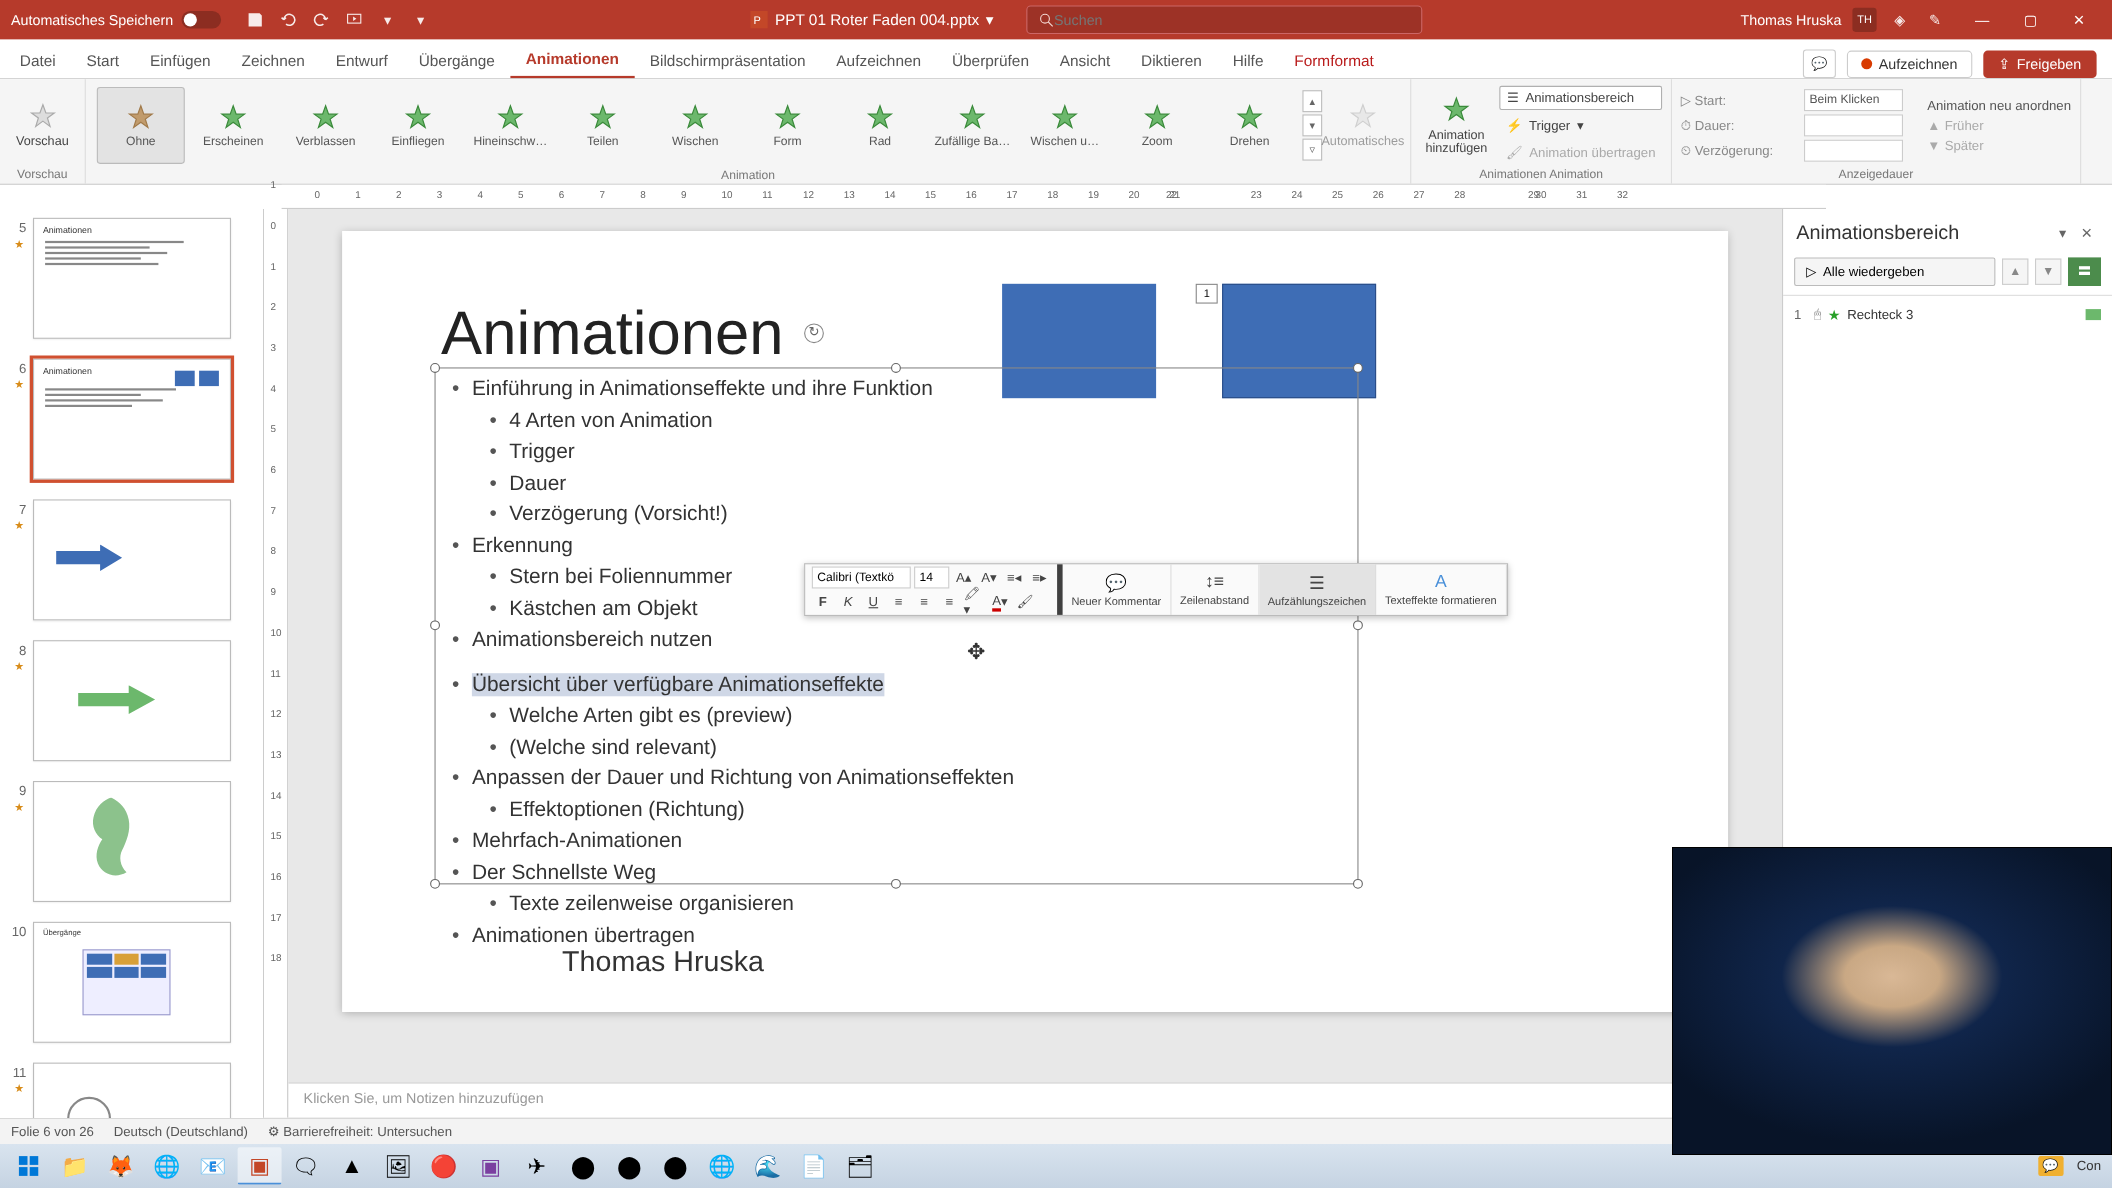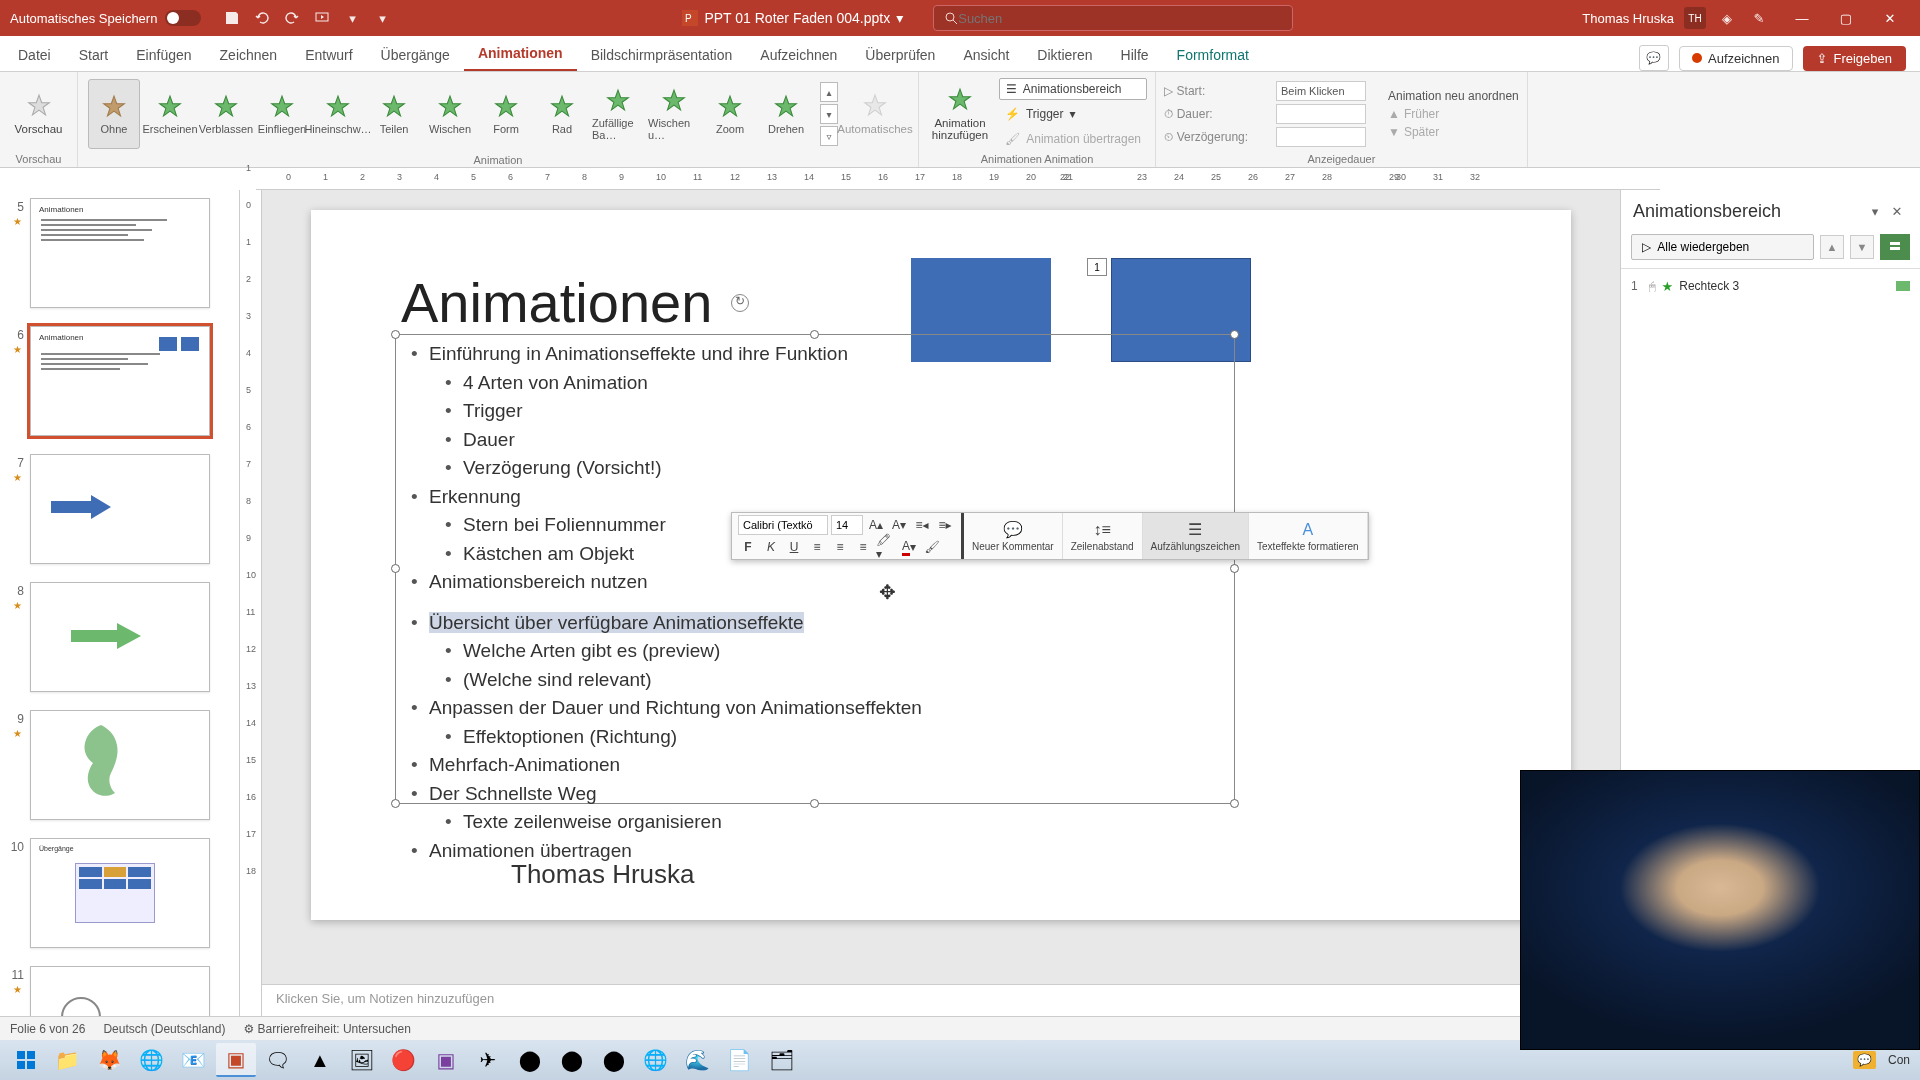--- a/index.html
+++ b/index.html
@@ -19,37 +19,37 @@
   .title-right { display:flex; align-items:center; gap:10px; padding-right:8px; }
   .user-badge { width:22px; height:22px; border-radius:3px; background:#8c2d21; display:flex; align-items:center; justify-content:center; font-size:10px; }
   .win-btns { display:flex; }
   .win-btn { width:44px; height:36px; display:flex; align-items:center; justify-content:center; }
 
   
   .tabrow { height:36px; background:#fff; border-bottom:1px solid #d0d0d0; display:flex; align-items:flex-end; padding:0 4px; }
   .file-tab { background: transparent; color:#444; padding:8px 14px; font-size:14px; }
   .tab { padding:8px 14px; font-size:14px; color:#555; cursor:pointer; }
   .tab.active { color:#b63a2b; border-bottom:2.5px solid #b63a2b; font-weight:600; }
-  .tab.context { color:#0f766e; }
+  .tab.context { color:#b91c1c; }
   .tabrow-right { margin-left:auto; display:flex; align-items:center; gap:10px; padding-right:10px; }
   .rec-btn { border:1px solid #ccc; border-radius:4px; padding:4px 12px; font-size:13px; display:flex; align-items:center; gap:6px; color:#333; }
   .rec-dot { width:10px; height:10px; border-radius:50%; background:#d83b01; display:inline-block; }
   .share-btn { background:#b63a2b; color:#fff; border-radius:4px; padding:5px 14px; font-size:13px; display:flex; align-items:center; gap:6px; }
   .collapse-btn { width:30px; height:26px; border:1px solid #ccc; border-radius:3px; display:flex; align-items:center; justify-content:center; font-size:12px; color:#666; }
 
   
   .ribbon { height:96px; background:#f5f5f5; border-bottom:1px solid #ccc; display:flex; }
   .ribbon-group { display:flex; flex-direction:column; border-right:1px solid #ddd; padding:4px 8px 2px; }
   .ribbon-group-content { flex:1; display:flex; align-items:center; gap:6px; }
   .ribbon-group-label { font-size:11px; color:#777; text-align:center; padding-top:2px; }
   .big-btn { display:flex; flex-direction:column; align-items:center; justify-content:center; width:66px; height:72px; font-size:11.5px; color:#444; gap:4px; border-radius:3px; }
   .star { width:26px; height:26px; display:inline-block; }
   .star svg { width:100%; height:100%; }
   .anim-gallery { display:flex; align-items:center; gap:4px; padding:2px; }
-  .anim-item { width:52px; height:70px; display:flex; flex-direction:column; align-items:center; justify-content:center; font-size:11px; color:#555; gap:3px; border-radius:3px; }
+  .anim-item { width:80px; height:70px; display:flex; flex-direction:column; align-items:center; justify-content:center; font-size:11px; color:#555; gap:3px; border-radius:3px; }
   .anim-item.selected { background:#e3e3e3; border:1px solid #bbb; }
   .anim-item.none .star svg path { fill:#c19b6c; stroke:#a17a4a; }
   .gallery-scroll { width:18px; display:flex; flex-direction:column; gap:2px; margin-left:4px; }
   .gallery-scroll div { height:20px; border:1px solid #bbb; background:#fff; font-size:10px; display:flex; align-items:center; justify-content:center; color:#666; }
   .adv-col { display:flex; flex-direction:column; gap:3px; font-size:12px; color:#444; }
   .adv-row { display:flex; align-items:center; gap:6px; height:22px; padding:0 6px; }
   .adv-row.disabled { color:#aaa; }
   .adv-row.boxed { border:1px solid #b0b0b0; background:#fff; border-radius:2px; }
   .timing-col { display:flex; flex-direction:column; gap:3px; font-size:12px; color:#555; }
   .timing-row { display:flex; align-items:center; gap:22px; }
@@ -99,21 +99,21 @@
   .lvl2::before { content:"•"; position:absolute; left:44px; color:#555; }
   .highlighted { background:#cfd7e6; }
 
   .sel-box { position:absolute; border:1px solid #888; }
   .sel-handle { position:absolute; width:9px; height:9px; background:#fff; border:1px solid #666; border-radius:50%; }
 
   .author-name { position:absolute; bottom:30px; left:200px; font-size:26px; color:#333; }
 
   
   .mini-toolbar { position:absolute; background:#fafafa; border:1px solid #bbb; box-shadow:0 2px 6px rgba(0,0,0,.25); display:flex; align-items:stretch; height:48px; font-size:11px; }
-  .mini-toolbar .seg { display:flex; align-items:center; padding:0 6px; border-right:3px solid #404040; gap:4px; }
+  .mini-toolbar .seg { display:flex; align-items:center; padding:0 6px; border-right:5px solid #404040; gap:4px; }
   .mini-toolbar .font-name { border:1px solid #ccc; height:20px; width:90px; font-size:11px; padding:0 4px; background:#fff; display:flex; align-items:center; }
   .mini-toolbar .font-size { border:1px solid #ccc; height:20px; width:32px; font-size:11px; padding:0 4px; background:#fff; display:flex; align-items:center; }
   .mini-btn { width:20px; height:20px; display:flex; align-items:center; justify-content:center; color:#444; font-size:12px; }
   .mini-stack { display:flex; flex-direction:column; align-items:center; justify-content:center; padding:0 8px; border-right:1px solid #ddd; font-size:10px; color:#444; gap:2px; }
   .mini-stack.active { background:#e3e3e3; }
   .mini-stack .icn { font-size:16px; }
 
   .notes-area { height:32px; border-top:1px solid #ccc; background:#fff; padding:6px 14px; font-size:13px; color:#999; }
 
   

